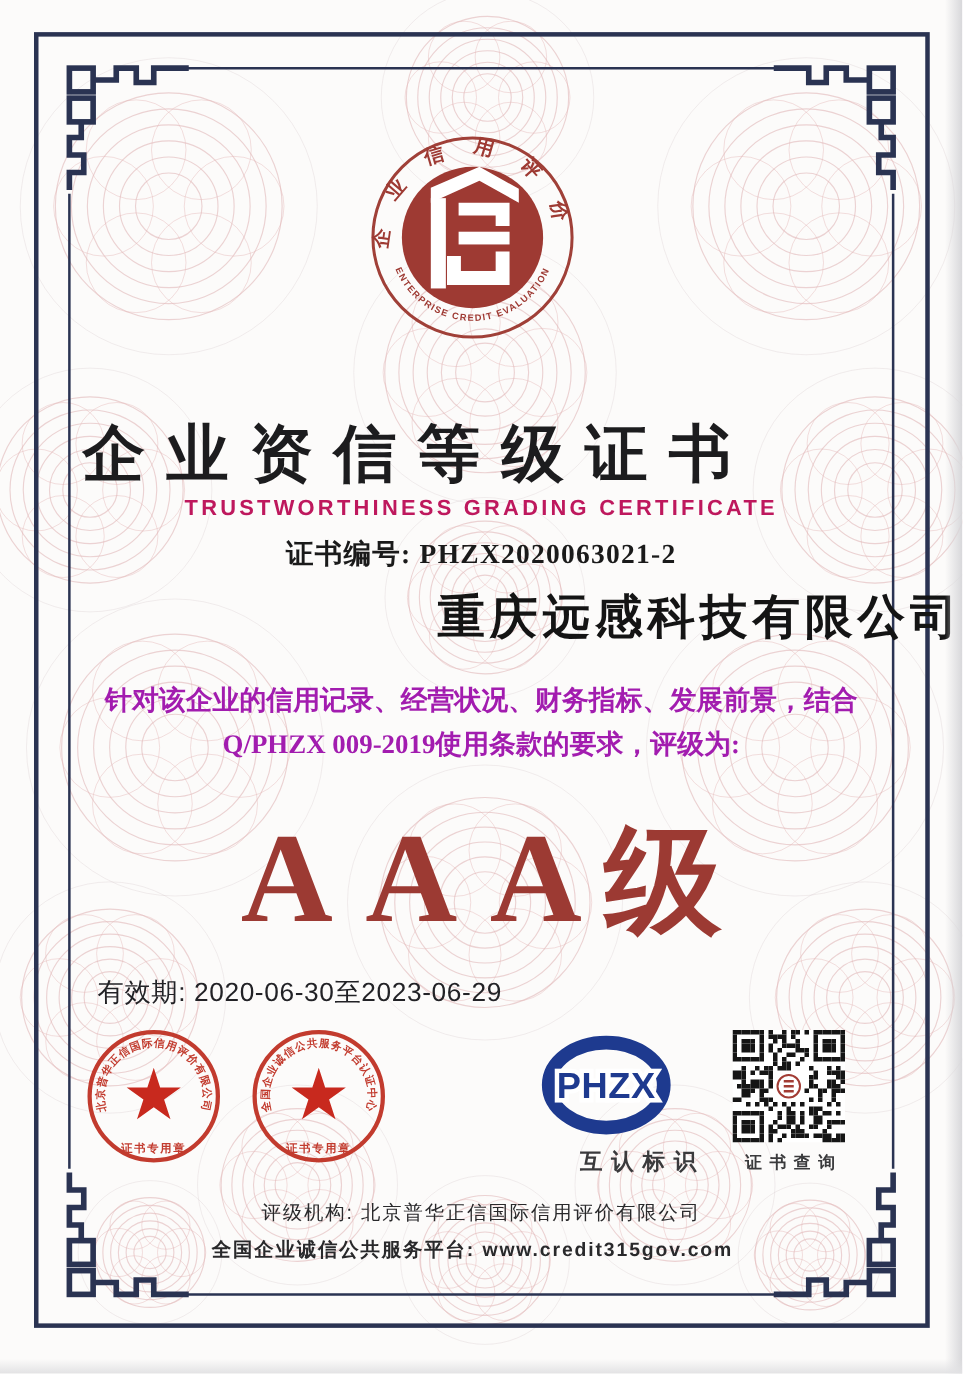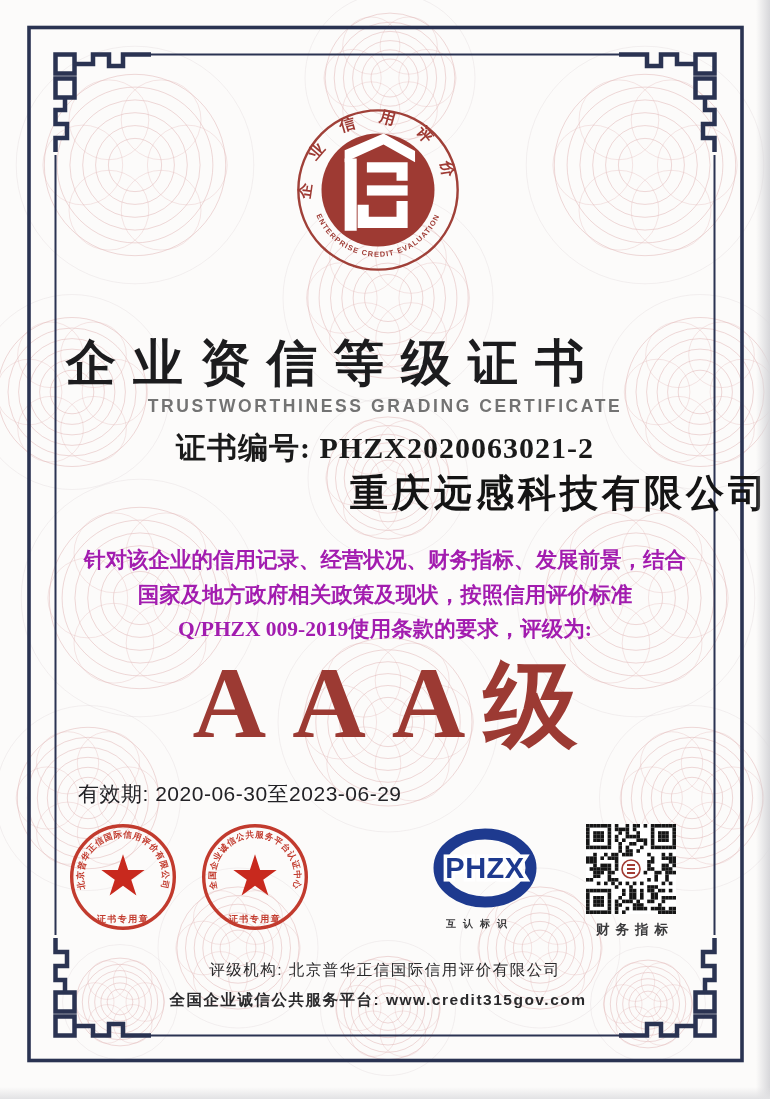--- a/index.html
+++ b/index.html
@@ -15,26 +15,26 @@
     background:linear-gradient(to right,rgba(0,0,0,0),#d7d7da);}
   .edge-bottom{position:absolute;left:0;bottom:0;width:100%;height:12px;
     background:linear-gradient(to bottom,rgba(0,0,0,0),#e2e2e4);}
   .title{
     left:0;top:330px;width:668px;text-align:center;
     font-family:"Liberation Serif","DejaVu Serif",serif;
     font-size:50px;font-weight:bold;color:#1c1c1e;letter-spacing:17px;
   }
   .subtitle{
     left:0;top:396px;width:770px;text-align:center;
-    font-size:17.5px;font-weight:bold;color:#737373;letter-spacing:2.6px;
+    font-size:17.5px;font-weight:bold;color:#be185d;letter-spacing:2.6px;
   }
   .certno{
     left:0;top:428px;width:770px;text-align:center;
     font-family:"Liberation Serif","DejaVu Serif",serif;
-    font-size:30px;font-weight:bold;color:#1a1a1a;letter-spacing:1px;
+    font-size:22px;font-weight:bold;color:#1a1a1a;letter-spacing:1px;
   }
   .company{
     left:0;top:468px;width:770px;text-align:right;
     font-family:"Liberation Serif","DejaVu Serif",serif;
     font-size:38px;font-weight:bold;color:#141414;letter-spacing:4px;
   }
   .bodytext{
     left:65px;top:543px;width:640px;text-align:center;
     font-family:"Liberation Serif","DejaVu Serif",serif;
     font-size:21.5px;font-weight:bold;color:#a21caf;line-height:34.5px;
@@ -46,21 +46,21 @@
   .rating .letters{font-size:102px;letter-spacing:26px;}
   .rating .suffix{font-size:94px;letter-spacing:0;margin-left:-8px;}
   .validity{
     left:78px;top:780px;
     font-size:21px;color:#222226;letter-spacing:0.5px;
   }
   .caption{
     font-family:"Liberation Serif","DejaVu Serif",serif;
     font-weight:bold;color:#3a3a3c;text-align:center;
   }
-  .cap-mutual{left:395px;top:917px;width:170px;font-size:10px;letter-spacing:7px;font-family:Liberation Mono, monospace;}
+  .cap-mutual{left:429px;top:917px;width:170px;font-size:18px;letter-spacing:7px;font-family:Liberation Mono, monospace;}
   .cap-qr{left:560px;top:921px;width:150px;font-size:13.5px;letter-spacing:6px;}
   .footer1{left:0;top:960px;width:770px;text-align:center;
     font-size:15.5px;font-weight:normal;color:#29292b;letter-spacing:1.5px;}
   .footer2{left:0;top:990px;width:756px;text-align:center;
     font-size:15.5px;font-weight:bold;color:#29292b;letter-spacing:1.5px;}
 </style>
 </head>
 <body>
 
 <div class="page">
@@ -369,21 +369,20 @@
     </text>
   </svg>
 
   <div class="abs title">企业资信等级证书</div>
   <div class="abs subtitle">TRUSTWORTHINESS GRADING CERTIFICATE</div>
   <div class="abs certno">证书编号: PHZX2020063021-2</div>
   <div class="abs company">重庆远感科技有限公司</div>
 
   <div class="abs bodytext">
     <div>针对该企业的信用记录、经营状况、财务指标、发展前景，结合</div>
-    <div>国家及地方政府相关政策及现状，按照信用评价标准</div>
     <div>Q/PHZX 009-2019使用条款的要求，评级为:</div>
   </div>
 
   <div class="abs rating">
     <span class="letters">AAA</span><span class="suffix">级</span>
   </div>
 
   <div class="abs validity">有效期: 2020-06-30至2023-06-29</div>
 
   <svg class="abs" style="left:66px;top:820px;" width="114" height="114" viewBox="-60 -60 120 120">
@@ -696,20 +695,20 @@
       <rect x="21.60" y="72.00" width="3.60" height="3.60" fill="#151515"></rect>
       <rect x="21.60" y="75.60" width="3.60" height="3.60" fill="#151515"></rect>
       <rect x="21.60" y="79.20" width="3.60" height="3.60" fill="#151515"></rect>
       <rect x="21.60" y="82.80" width="3.60" height="3.60" fill="#151515"></rect>
       <rect x="21.60" y="86.40" width="3.60" height="3.60" fill="#151515"></rect>
       <circle cx="45" cy="45" r="9" fill="#ffffff" stroke="#a23c34" stroke-width="1.6"></circle>
       <rect x="41" y="40" width="8" height="2" fill="#a23c34"></rect>
       <rect x="41" y="44" width="8" height="2" fill="#a23c34"></rect>
       <rect x="41" y="48" width="8" height="2" fill="#a23c34"></rect>
     </svg>
-  <div class="abs caption cap-qr">财务指标</div>
+  <div class="abs caption cap-qr">证书查询</div>
 
   <div class="abs footer1">评级机构: 北京普华正信国际信用评价有限公司</div>
   <div class="abs footer2">全国企业诚信公共服务平台: www.credit315gov.com</div>
 
   <div class="edge-right"></div>
   <div class="edge-bottom"></div>
 </div>
 
 </body></html>

